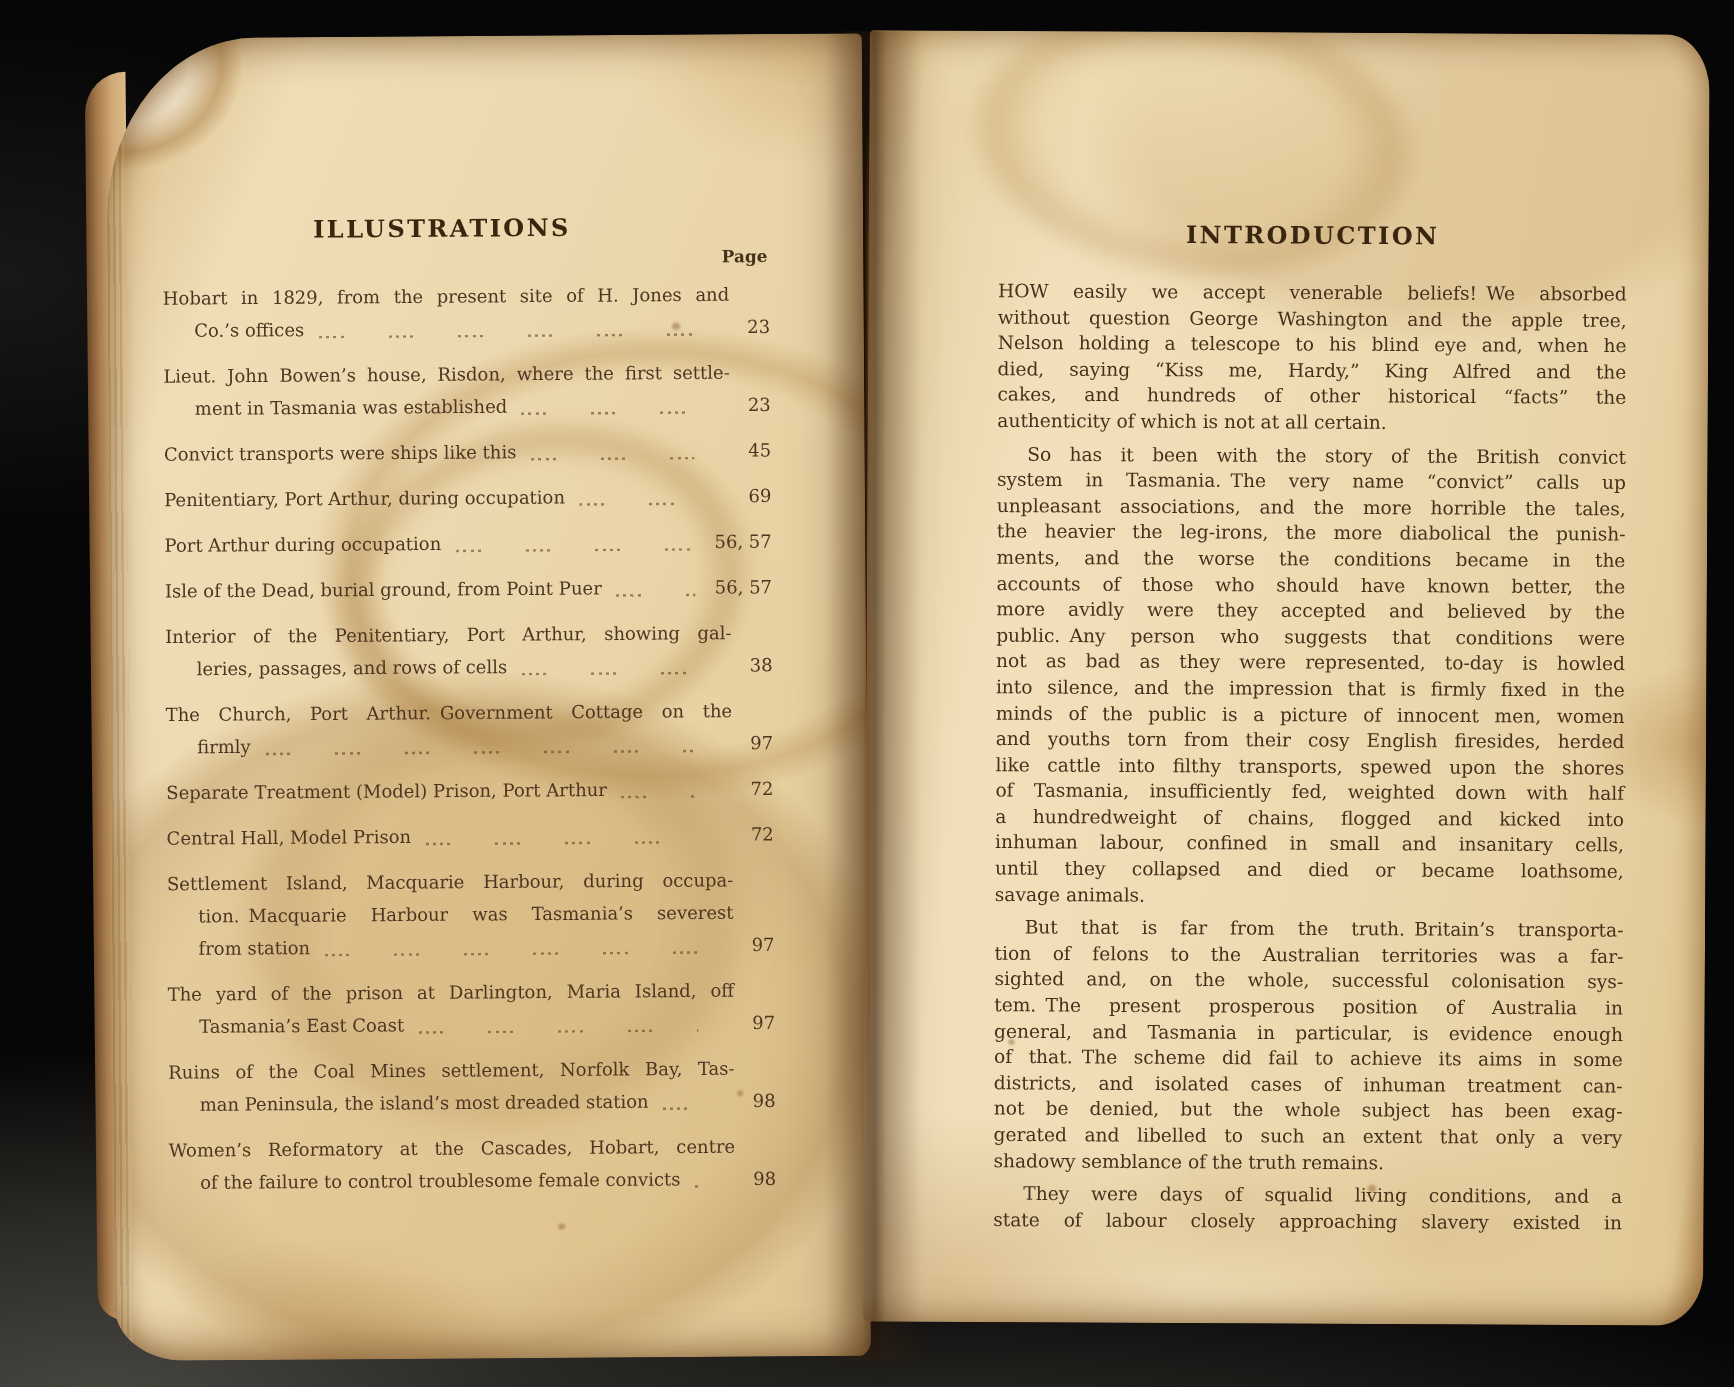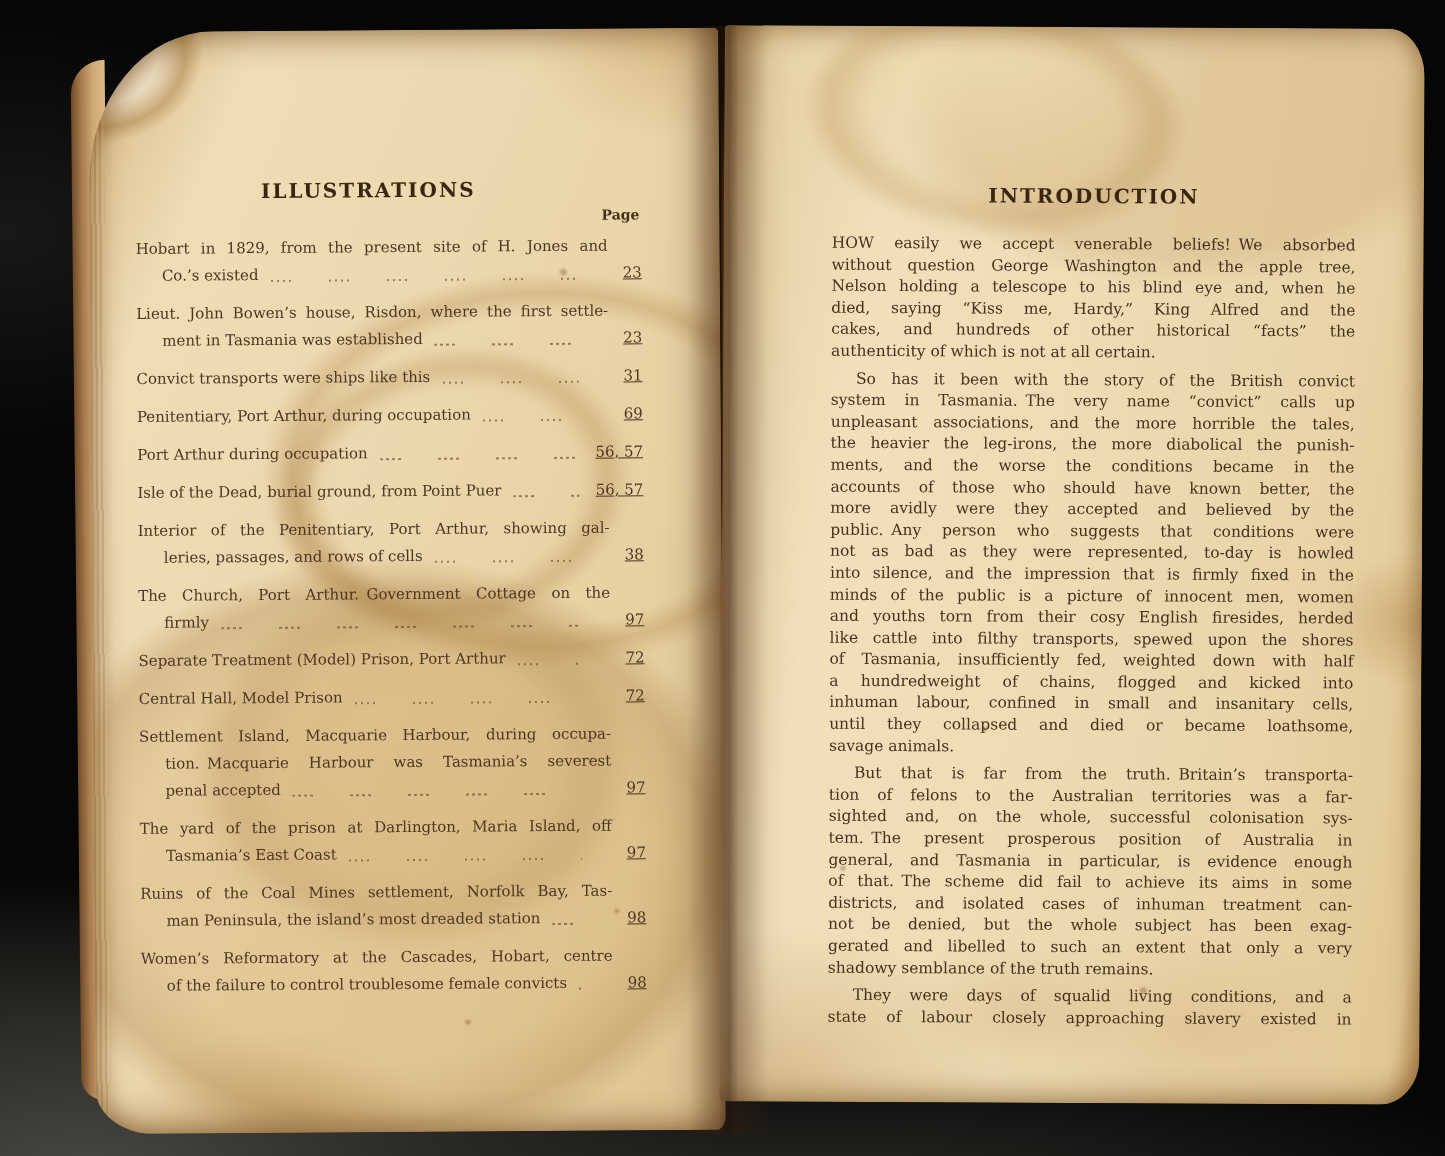--- a/index.html
+++ b/index.html
@@ -84,21 +84,21 @@
   .toc-line.fill{text-align:justify;text-align-last:justify;padding-right:34px;white-space:nowrap;}
   .toc-line.cont{padding-left:26px;}
   .toc-line.last{display:flex;align-items:baseline;}
   .toc-line.last .toc-text{white-space:nowrap;}
   .leader{flex:1 1 auto;height:2px;align-self:flex-end;margin:0 10px 7px 12px;opacity:.75;
     background-image:repeating-linear-gradient(90deg,
       rgba(99,67,38,.8) 0 2.5px, transparent 2.5px 6px,
       rgba(99,67,38,.8) 6px 8.5px, transparent 8.5px 12px,
       rgba(99,67,38,.8) 12px 14.5px, transparent 14.5px 18px,
       rgba(99,67,38,.8) 18px 20.5px, transparent 20.5px 58px);}
-  .toc-page{min-width:54px;text-align:right;white-space:nowrap;text-decoration:underline;}
+  .toc-page{min-width:54px;text-align:right;white-space:nowrap;}
 
   
   .inner-right{position:absolute;left:108px;top:157px;width:524px;color:#46301c;}
   .intro-title{margin:0 0 26px 0;text-align:center;font-size:20px;font-weight:bold;
     letter-spacing:2px;color:#38260f;}
   .para{margin:0 0 6px 0;font-size:15.5px;}
   .para-line{line-height:21.6px;text-align:justify;text-align-last:justify;white-space:nowrap;}
   .para-line.first-indent{text-indent:25px;}
   .para-line.plain-last{text-align-last:left;}
 </style>
@@ -115,38 +115,38 @@
     <div class="spot" style="left:470px;top:240px;width:7px;height:6px;"></div>
     <div class="spot" style="left:370px;top:990px;width:6px;height:5px;"></div>
     <div class="spot" style="left:520px;top:880px;width:5px;height:5px;"></div>
     <div class="inner-left">
       <h1 class="toc-title">ILLUSTRATIONS</h1>
       <div class="col-header">Page</div>
       <div class="toc-list">
           <div class="toc-entry">
             <div class="toc-line fill"><span class="toc-text">Hobart in 1829, from the present site of H. Jones and</span></div>
             <div class="toc-line cont last">
-              <span class="toc-text">Co.’s existed</span>
+              <span class="toc-text">Co.’s offices</span>
               <span class="leader"></span>
               <span class="toc-page">23</span>
             </div>
           </div>
           <div class="toc-entry">
             <div class="toc-line fill"><span class="toc-text">Lieut. John Bowen’s house, Risdon, where the first settle-</span></div>
             <div class="toc-line cont last">
               <span class="toc-text">ment in Tasmania was established</span>
               <span class="leader"></span>
               <span class="toc-page">23</span>
             </div>
           </div>
           <div class="toc-entry">
             <div class="toc-line last">
               <span class="toc-text">Convict transports were ships like this</span>
               <span class="leader"></span>
-              <span class="toc-page">31</span>
+              <span class="toc-page">45</span>
             </div>
           </div>
           <div class="toc-entry">
             <div class="toc-line last">
               <span class="toc-text">Penitentiary, Port Arthur, during occupation</span>
               <span class="leader"></span>
               <span class="toc-page">69</span>
             </div>
           </div>
           <div class="toc-entry">
@@ -190,21 +190,21 @@
             <div class="toc-line last">
               <span class="toc-text">Central Hall, Model Prison</span>
               <span class="leader"></span>
               <span class="toc-page">72</span>
             </div>
           </div>
           <div class="toc-entry">
             <div class="toc-line fill"><span class="toc-text">Settlement Island, Macquarie Harbour, during occupa-</span></div>
             <div class="toc-line cont fill"><span class="toc-text">tion. Macquarie Harbour was Tasmania’s severest</span></div>
             <div class="toc-line cont last">
-              <span class="toc-text">penal accepted</span>
+              <span class="toc-text">from station</span>
               <span class="leader"></span>
               <span class="toc-page">97</span>
             </div>
           </div>
           <div class="toc-entry">
             <div class="toc-line fill"><span class="toc-text">The yard of the prison at Darlington, Maria Island, off</span></div>
             <div class="toc-line cont last">
               <span class="toc-text">Tasmania’s East Coast</span>
               <span class="leader"></span>
               <span class="toc-page">97</span>

